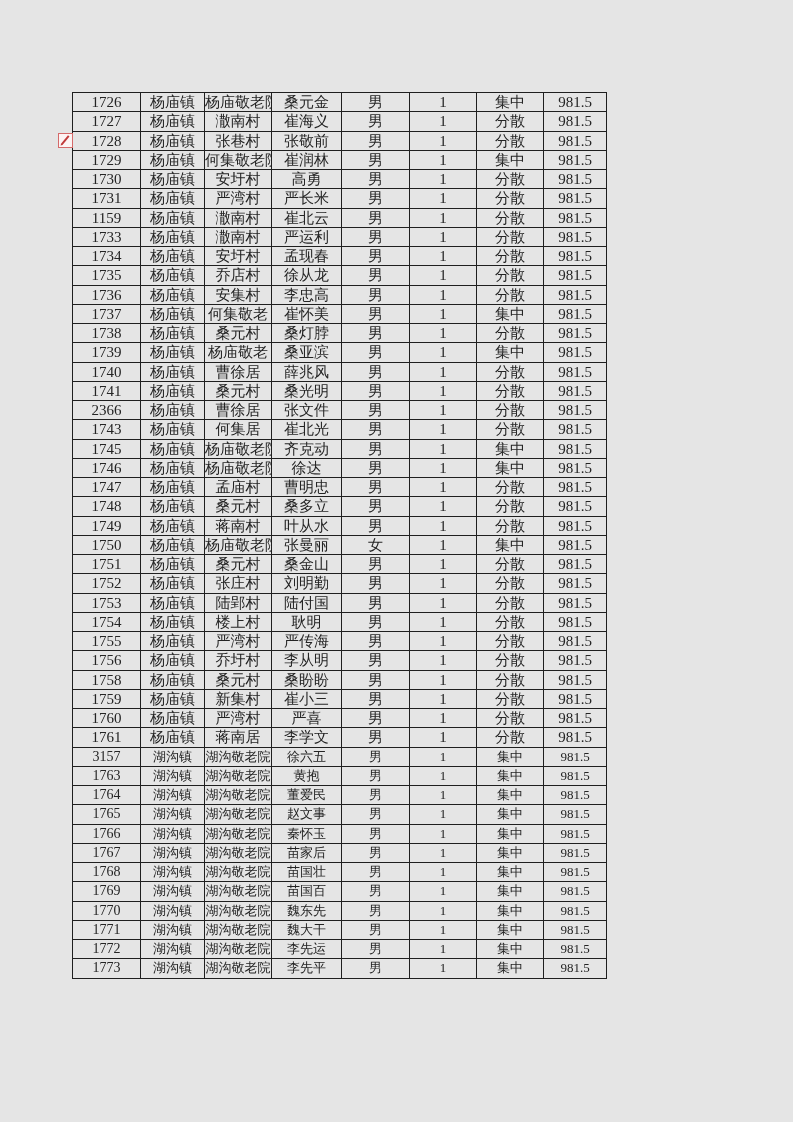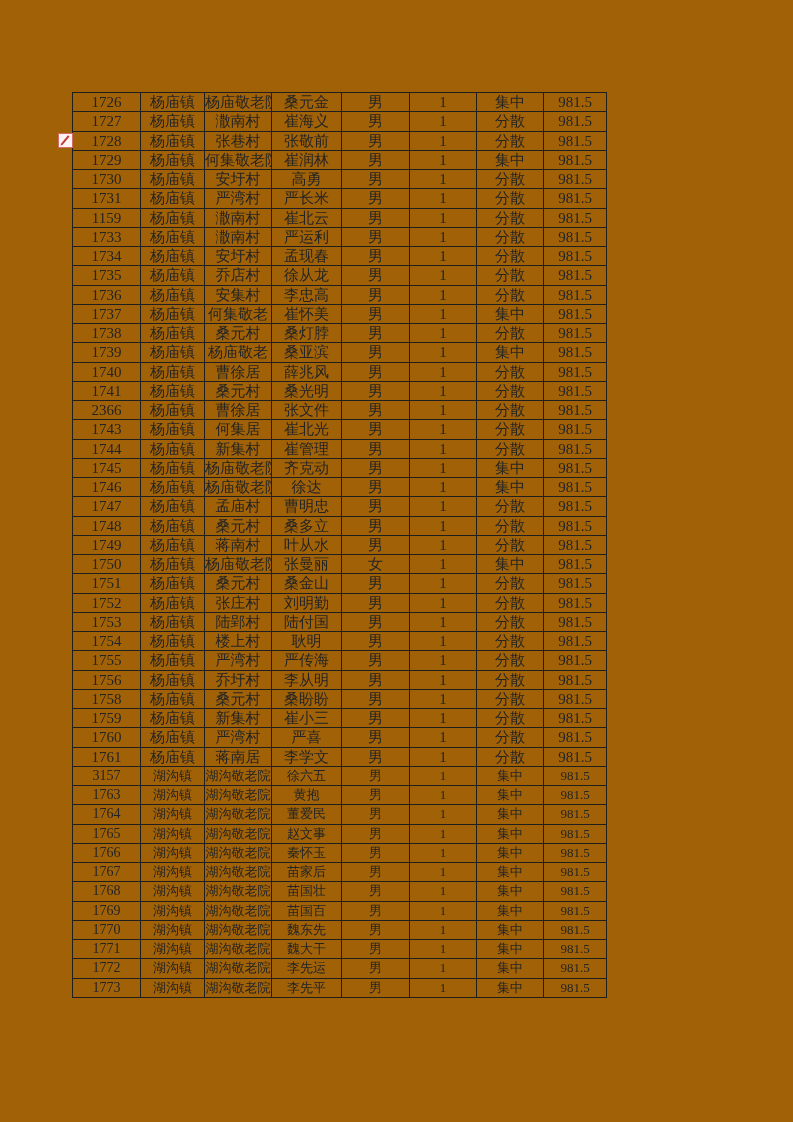--- a/index.html
+++ b/index.html
@@ -4,21 +4,21 @@
 <style>
   html, body { margin: 0; padding: 0; }
   body {
     width: 793px; height: 1122px;
     background: #ffffff;
     font-family: "Liberation Serif", "DejaVu Serif", serif;
   }
   .page {
     position: relative;
     width: 793px; height: 1122px;
-    background: #a16207;
+    background: #e5e5e5;
     overflow: hidden;
   }
   table.grid {
     position: absolute;
     left: 72px; top: 92px;
     width: 534px;
     border-collapse: collapse;
     table-layout: fixed;
   }
   table.grid td {
@@ -234,30 +234,20 @@
           <td class="cell-seq num">1743</td>
           <td class="cell-town">杨庙镇</td>
           <td class="cell-village">何集居</td>
           <td class="cell-name">崔北光</td>
           <td class="cell-gender">男</td>
           <td class="cell-count num">1</td>
           <td class="cell-type">分散</td>
           <td class="cell-amount num">981.5</td>
         </tr>
         <tr>
-          <td class="cell-seq num">1744</td>
-          <td class="cell-town">杨庙镇</td>
-          <td class="cell-village">新集村</td>
-          <td class="cell-name">崔管理</td>
-          <td class="cell-gender">男</td>
-          <td class="cell-count num">1</td>
-          <td class="cell-type">分散</td>
-          <td class="cell-amount num">981.5</td>
-        </tr>
-        <tr>
           <td class="cell-seq num">1745</td>
           <td class="cell-town">杨庙镇</td>
           <td class="cell-village">杨庙敬老院</td>
           <td class="cell-name">齐克动</td>
           <td class="cell-gender">男</td>
           <td class="cell-count num">1</td>
           <td class="cell-type">集中</td>
           <td class="cell-amount num">981.5</td>
         </tr>
         <tr>

